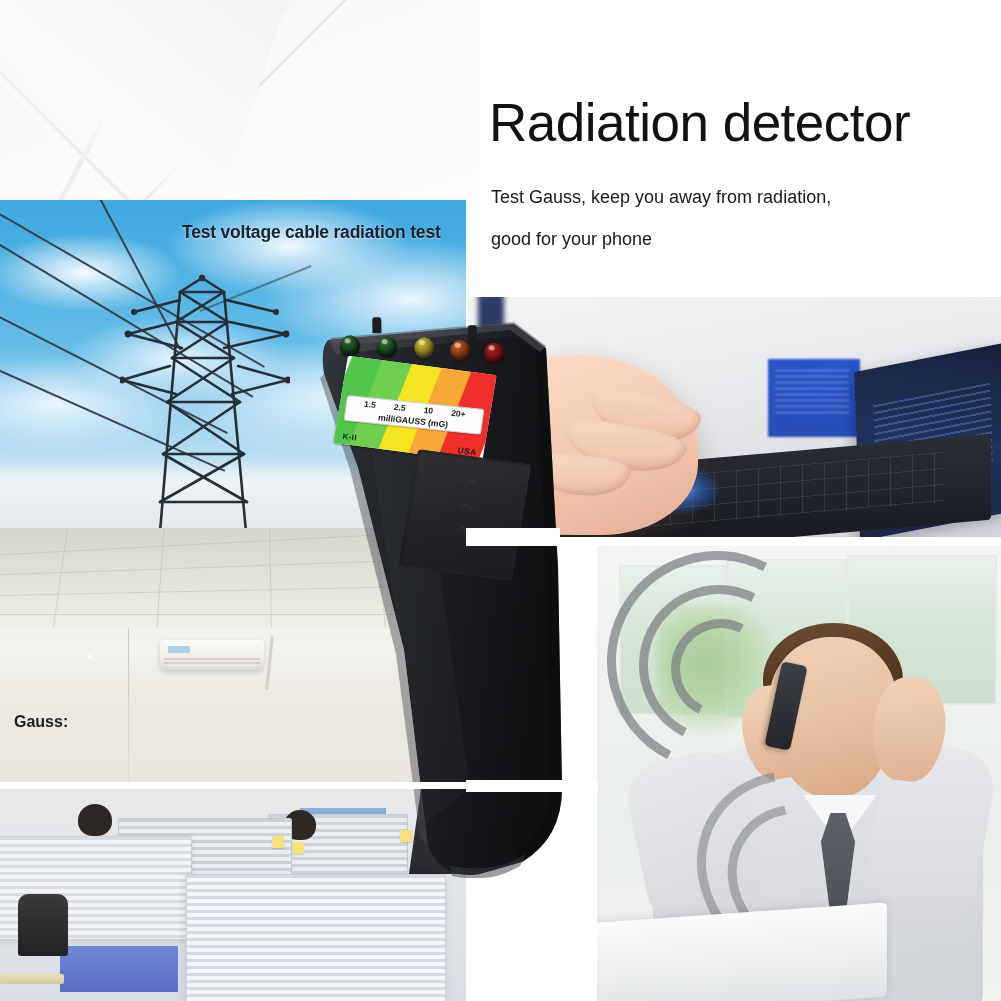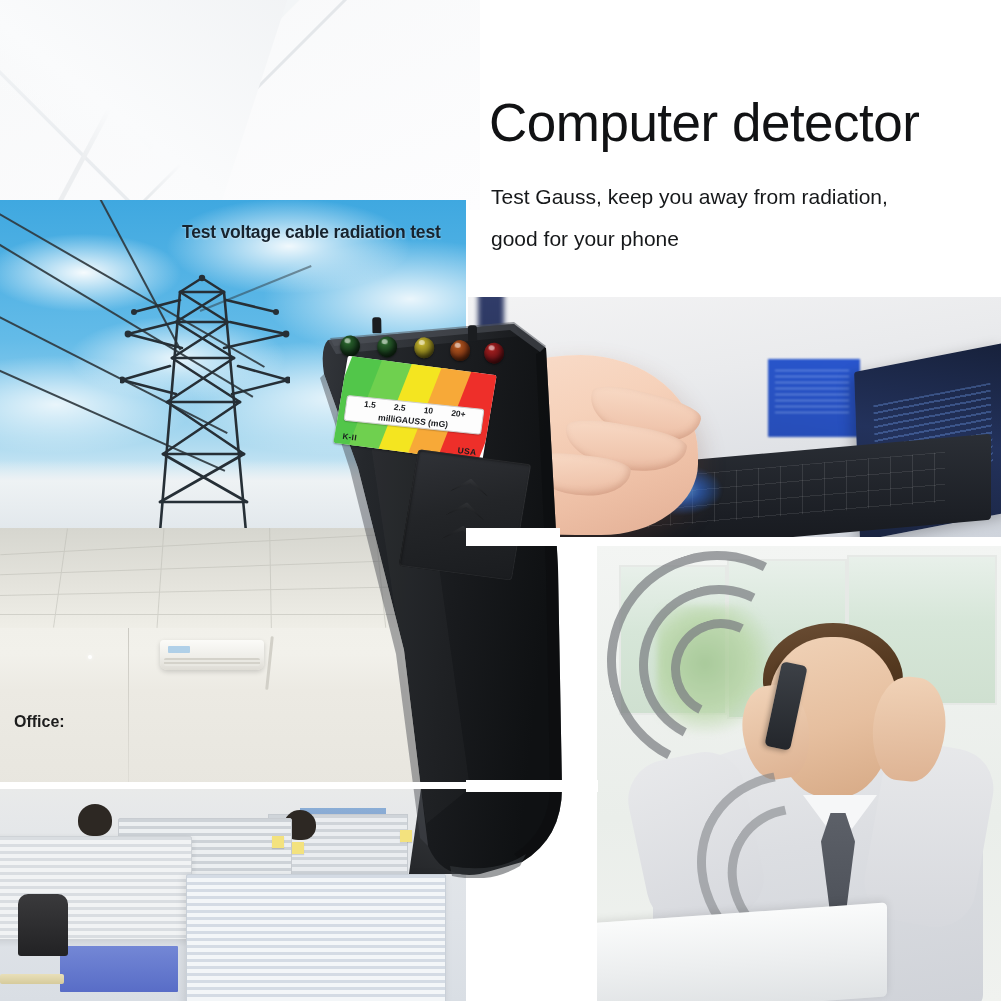--- a/index.html
+++ b/index.html
@@ -296,21 +296,21 @@
   }
 
   
   #hdr-title {
     position:absolute; left:489px; top:92px;
     font-size:53px; font-weight:400; color:#111214;
     letter-spacing:-0.5px; white-space:nowrap;
   }
   #hdr-sub {
     position:absolute; left:491px; top:176px; width:500px;
-    font-size:21px; font-weight:400; color:#16181a; line-height:42px;
+    font-size:18px; font-weight:400; color:#16181a; line-height:42px;
   }
   #hdr-sub span { display:block; }
 
   
   #device {
     position:absolute; left:300px; top:318px; width:300px; height:570px;
     pointer-events:none;
   }
   .dev-body {
     position:absolute; left:0; top:0; width:300px; height:560px;
@@ -466,21 +466,21 @@
   </div>
   <div class="wall-corner"></div>
   <div class="ac-unit">
     <div class="brand"></div>
     <div class="vent"></div>
   </div>
   <div class="ac-led"></div>
   <div class="ac-pipe"></div>
 
   <div id="label-office">
-    <div>Office:</div>
+    <div>Gauss:</div>
   </div>
 
   <div class="panel" id="panel-cubicles">
     <div class="cub-bg"></div>
     <div class="cub-blue2"></div>
     <div class="monitor-dark"></div>
     <div class="cub-wallD"></div>
     <div class="head" style="left:78px;  top:16px; width:34px; height:32px;"></div>
     <div class="head" style="left:284px; top:22px; width:32px; height:30px;"></div>
     <div class="head" style="left:134px; top:38px; width:38px; height:40px;"></div>
@@ -531,21 +531,21 @@
 
     <div class="wave" style="left:10px; top:6px;   width:220px; height:220px; border-width:9px; border-color:#7c7f83; border-right-color:transparent; border-bottom-color:transparent; transform:rotate(-18deg);"></div>
     <div class="wave" style="left:42px; top:40px;  width:160px; height:160px; border-width:9px; border-color:#7c7f83; border-right-color:transparent; border-bottom-color:transparent; transform:rotate(-18deg);"></div>
     <div class="wave" style="left:74px; top:74px;  width:100px; height:100px; border-width:9px; border-color:#7c7f83; border-right-color:transparent; border-bottom-color:transparent; transform:rotate(-18deg);"></div>
     <div class="wave" style="left:96px; top:230px; width:230px; height:200px; border-width:9px; border-color:#7c7f83; border-top-color:transparent; border-right-color:transparent; transform:rotate(32deg); opacity:.55;"></div>
     <div class="wave" style="left:128px; top:262px; width:168px; height:148px; border-width:9px; border-color:#7c7f83; border-top-color:transparent; border-right-color:transparent; transform:rotate(32deg); opacity:.55;"></div>
 
     <div class="laptop-front"></div>
   </div>
 
-  <div id="hdr-title">Computer detector</div>
+  <div id="hdr-title">Radiation detector</div>
   <div id="hdr-sub">
     <span>Test Gauss, keep you away from radiation,</span>
     <span>good for your phone</span>
   </div>
 
   <div id="device">
 
     <svg class="dev-body" viewBox="0 0 300 560" aria-hidden="true">
       <defs>
         <linearGradient id="bodyGrad" x1="0" y1="0" x2="1" y2="0.25">

